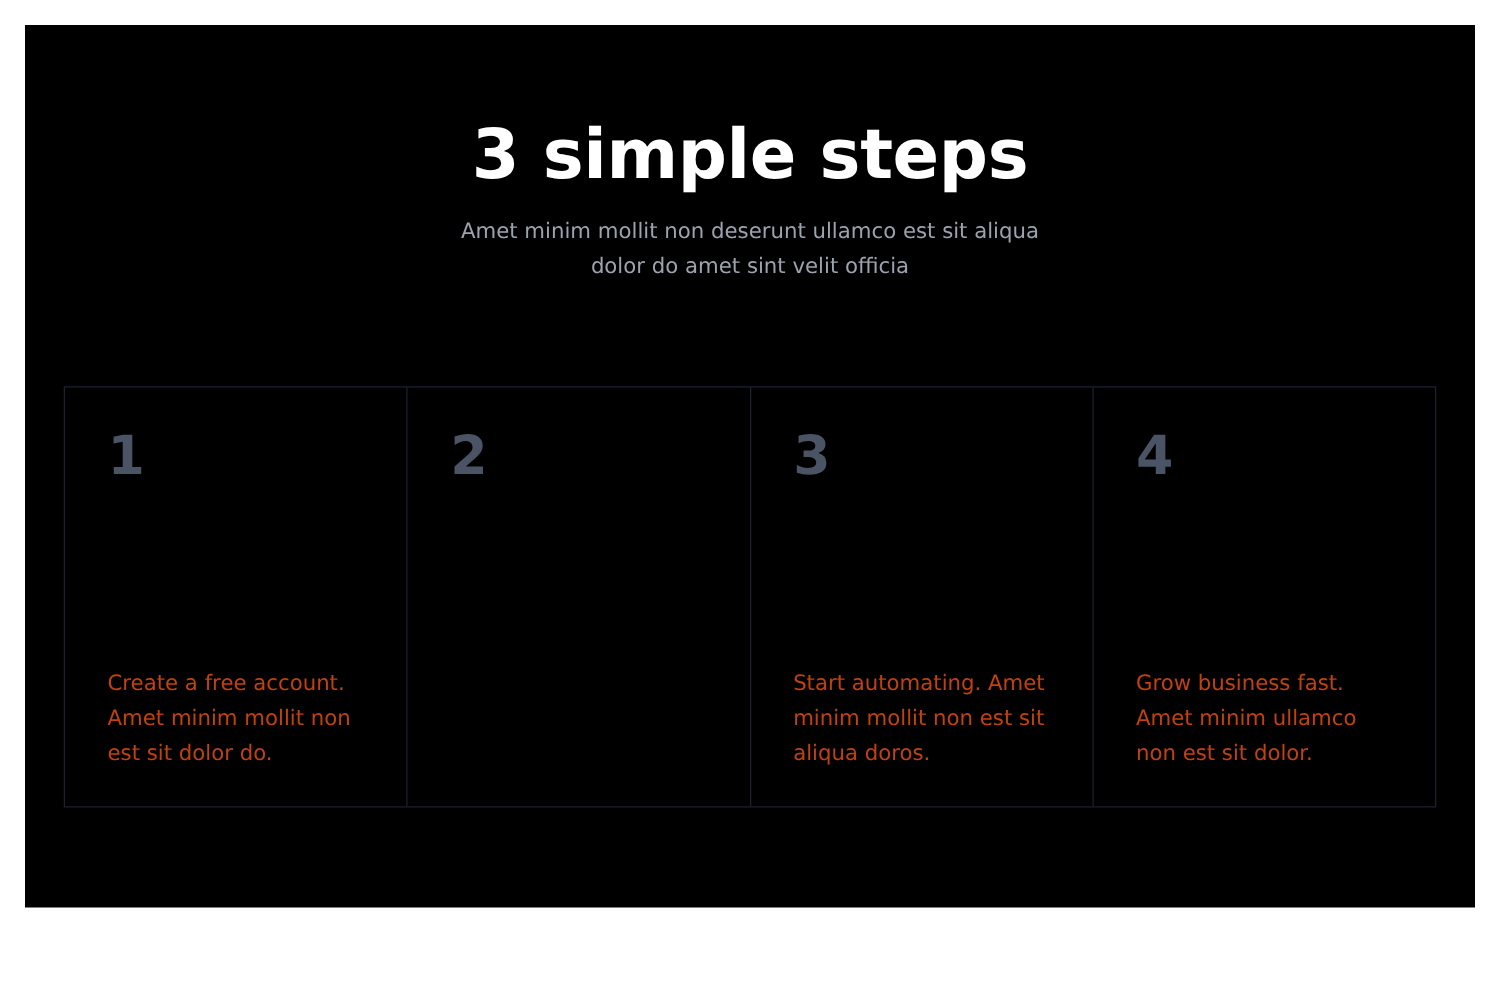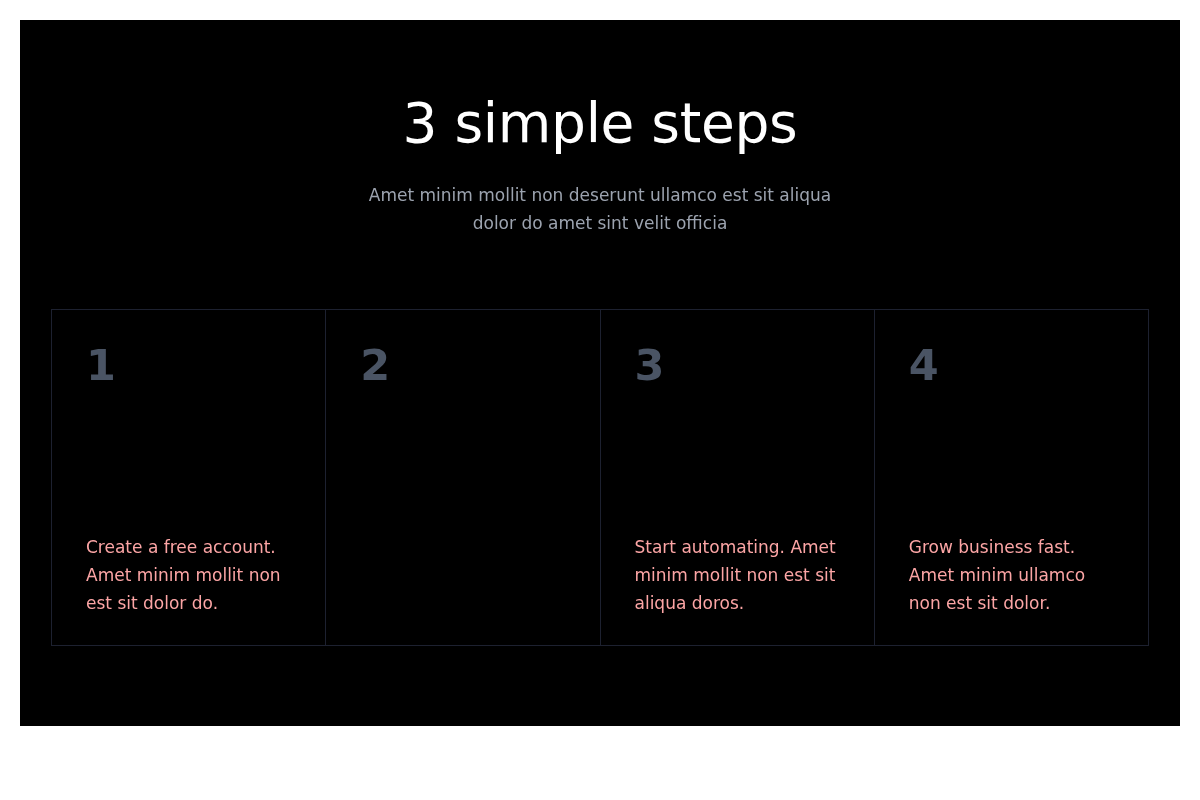--- a/index.html
+++ b/index.html
@@ -33,27 +33,27 @@
 
   
   .header {
     padding-top: 72px;
     text-align: center;
   }
 
   .section-title {
     font-size: 55px;
     line-height: 62px;
-    font-weight: 400;
+    font-weight: 700;
     color: #ffffff;
     letter-spacing: -0.3px;
   }
 
   .section-subtitle {
-    margin: 27px auto 0;
+    margin: 17px auto 0;
     max-width: 470px;
     font-size: 17px;
     line-height: 28px;
     font-weight: 400;
     color: #9ca3af;
   }
 
   
   .steps-grid {
     position: absolute;
@@ -89,21 +89,21 @@
 
   .step-spacer {
     flex: 1 1 auto;
     min-height: 88px;
   }
 
   .step-text {
     font-size: 17px;
     line-height: 28px;
     font-weight: 400;
-    color: #fca5a5;
+    color: #c2410c;
   }
 </style>
 </head>
 <body>
 
 <div class="page">
 
   <section class="section">
 
     <div class="header">

